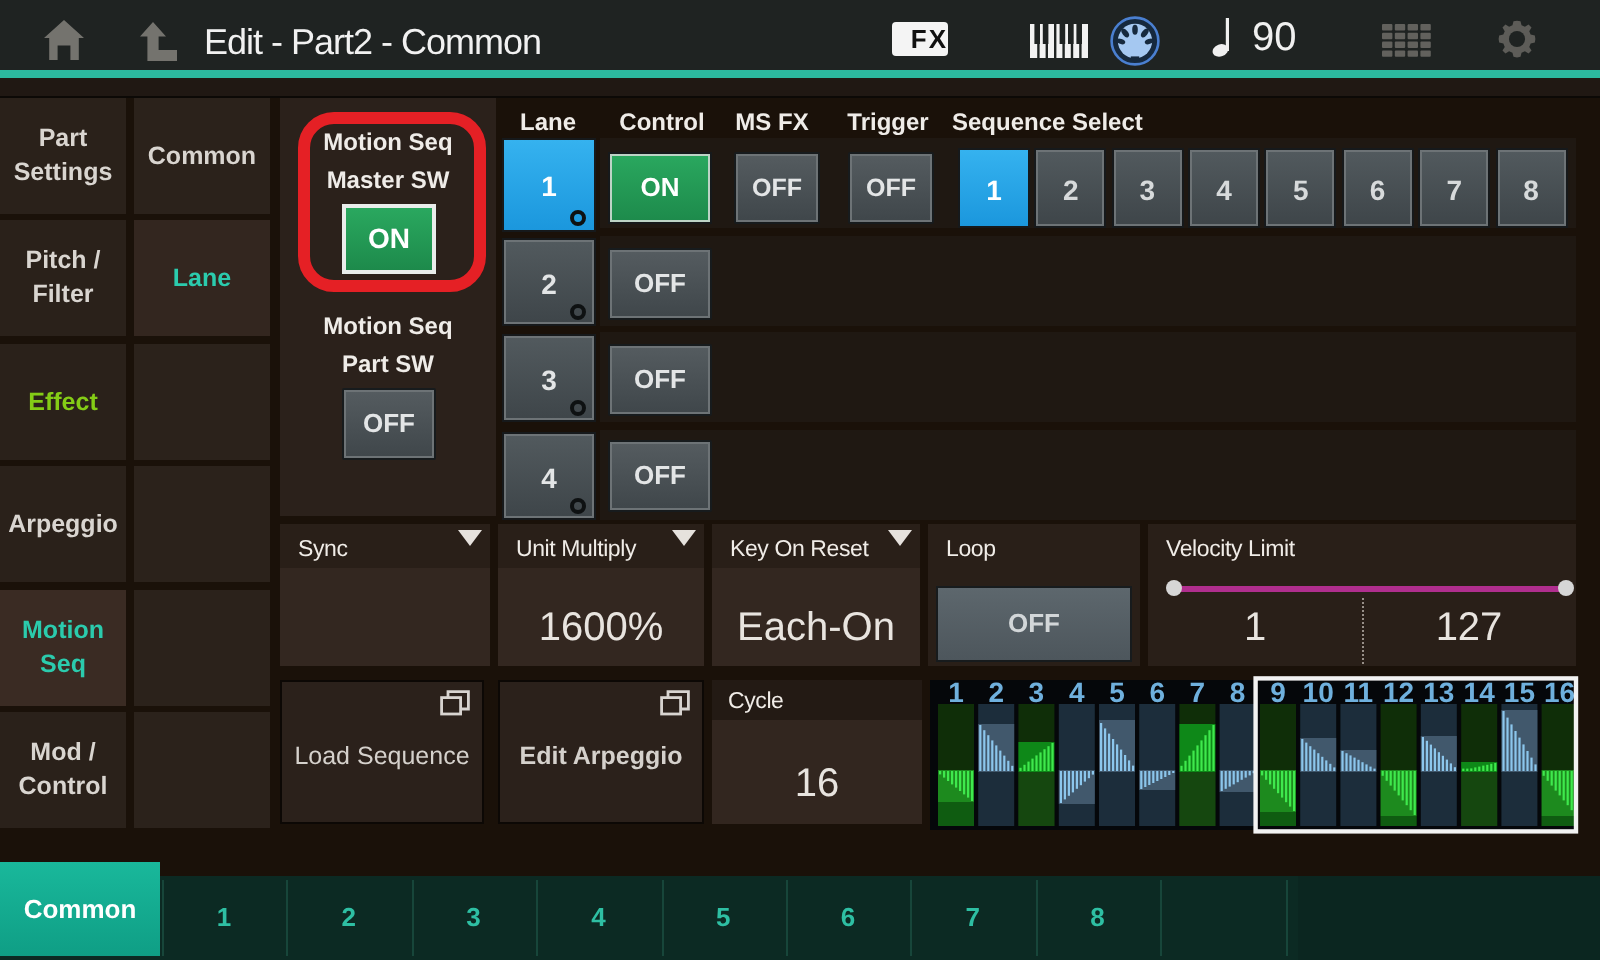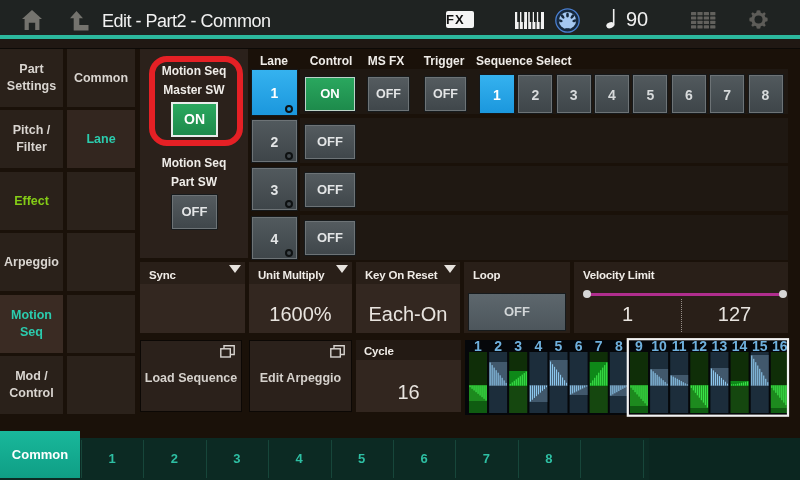--- a/index.html
+++ b/index.html
@@ -1,38 +1,38 @@
 <!DOCTYPE html>
 <html><head><meta charset="utf-8"><style>
 *{margin:0;padding:0;box-sizing:border-box}
 body{width:800px;height:480px;overflow:hidden;background:#000;font-family:"Liberation Sans",sans-serif}
 #root{position:relative;width:800px;height:480px;background:#1a1109;overflow:hidden}
 .abs{position:absolute}
 .gbtn{position:absolute;background:linear-gradient(#555c60,#3f464a);border:1px solid #171b1d;
  box-shadow:inset 0 0 0 1px #6d7376;color:#e3e5e6;font-weight:bold;text-align:center;border-radius:1px}
 .cell{position:absolute;background:#2c211b}
-.lbl{position:absolute;color:#f0ece7;font-weight:bold;font-size:11.5px;letter-spacing:-0.2px}
+.lbl{position:absolute;color:#f0ece7;font-weight:normal;font-size:11.5px;letter-spacing:-0.2px}
 .val{position:absolute;color:#e8e4df;font-size:20px;text-align:center}
 .hdr{position:absolute;color:#efece8;font-weight:bold;font-size:12px;text-align:center;white-space:nowrap}
 .tri{position:absolute;width:0;height:0;border-left:6.5px solid transparent;border-right:6.5px solid transparent;border-top:8px solid #e6e2dd}
 .sbtext{color:#d9d5d0;font-weight:bold;font-size:12.5px;text-align:center;line-height:17px}
 </style></head><body>
 <div id="root">
 
 <div class="abs" style="left:0;top:0;width:800px;height:35px;background:#1f2322"></div>
 <div class="abs" style="left:0;top:35px;width:800px;height:4px;background:#2cb89e"></div>
 <div class="abs" style="left:0;top:39px;width:800px;height:10px;background:#201813;border-bottom:1px solid #0c0906"></div>
 <svg class="abs" style="left:21px;top:9px" width="22" height="22" viewBox="0 0 22 22">
 <path d="M11 1 L21 10 L18.4 10 L18.4 21 L14.2 21 L14.2 13.8 L7.8 13.8 L7.8 21 L3.6 21 L3.6 10 L1 10 Z" fill="#74736e"></path>
 </svg>
 <svg class="abs" style="left:70px;top:11px" width="19" height="20" viewBox="0 0 19 20">
 <path d="M6.5 0 L13 7.2 L9.3 7.2 L9.3 14 L18.5 14 L18.5 19.5 L3.7 19.5 L3.7 7.2 L0 7.2 Z" fill="#74736e"></path>
 </svg>
 <div class="abs" style="left:102px;top:11px;color:#f1f1f1;font-size:18px;letter-spacing:-0.5px">Edit - Part2 - Common</div>
-<div class="abs" style="left:446px;top:11px;width:28px;height:17px;background:#f4f4f4;border-radius:2px;color:#111;font-weight:bold;font-size:13px;text-align:left;line-height:17px;letter-spacing:1px">FX</div>
+<div class="abs" style="left:446px;top:11px;width:28px;height:17px;background:#f4f4f4;border-radius:2px;color:#111;font-weight:bold;font-size:13px;text-align:right;line-height:17px;letter-spacing:1px">FX</div>
 <svg class="abs" style="left:515px;top:12px" width="29" height="17" viewBox="0 0 29 17">
 <rect x="0" y="0" width="29" height="17" fill="#f2f2f2"></rect>
 <rect x="3.6" y="0" width="1.2" height="17" fill="#1f2322"></rect>
 <rect x="7.8" y="0" width="1.2" height="17" fill="#1f2322"></rect>
 <rect x="12" y="0" width="1.2" height="17" fill="#1f2322"></rect>
 <rect x="16.2" y="0" width="1.2" height="17" fill="#1f2322"></rect>
 <rect x="20.4" y="0" width="1.2" height="17" fill="#1f2322"></rect>
 <rect x="24.6" y="0" width="1.2" height="17" fill="#1f2322"></rect>
 <rect x="2.2" y="0" width="2.8" height="10" fill="#1f2322"></rect>
 <rect x="6.4" y="0" width="2.8" height="10" fill="#1f2322"></rect>
@@ -172,21 +172,21 @@
 <div class="abs" style="left:583px;top:290px;width:8px;height:8px;background:#d6d6d6;border-radius:50%"></div>
 <div class="abs" style="left:779px;top:290px;width:8px;height:8px;background:#d6d6d6;border-radius:50%"></div>
 <div class="abs" style="left:681px;top:299px;width:0;height:33px;border-left:1.5px dotted #978f88"></div>
 <div class="val" style="left:574px;top:303px;width:107px">1</div>
 <div class="val" style="left:681px;top:303px;width:107px">127</div>
 <div class="cell" style="left:140px;top:340px;width:102px;height:72px;background:#2b211b;border:1px solid #0c0805"></div>
     <svg class="abs" style="left:220px;top:345px" width="15" height="13" viewBox="0 0 15 13">
       <rect x="0.8" y="3.8" width="9.5" height="8.2" fill="none" stroke="#d8d4d0" stroke-width="1.4"></rect>
       <path d="M4 3.8 L4 0.8 L14.2 0.8 L14.2 9.5 L10.5 9.5" fill="none" stroke="#d8d4d0" stroke-width="1.4"></path>
     </svg>
-    <div class="abs" style="left:140px;top:371px;width:102px;text-align:center;color:#d5d1cc;font-weight:bold;font-size:12.5px">Load Sequence</div>
+    <div class="abs" style="left:140px;top:371px;width:102px;text-align:center;color:#d5d1cc;font-weight:normal;font-size:12.5px">Load Sequence</div>
 <div class="cell" style="left:249px;top:340px;width:103px;height:72px;background:#2b211b;border:1px solid #0c0805"></div>
     <svg class="abs" style="left:330px;top:345px" width="15" height="13" viewBox="0 0 15 13">
       <rect x="0.8" y="3.8" width="9.5" height="8.2" fill="none" stroke="#d8d4d0" stroke-width="1.4"></rect>
       <path d="M4 3.8 L4 0.8 L14.2 0.8 L14.2 9.5 L10.5 9.5" fill="none" stroke="#d8d4d0" stroke-width="1.4"></path>
     </svg>
     <div class="abs" style="left:249px;top:371px;width:103px;text-align:center;color:#d5d1cc;font-weight:bold;font-size:12.5px">Edit Arpeggio</div>
 <div class="cell" style="left:356px;top:340px;width:105px;height:72px;background:#231a14"></div>
 <div class="abs" style="left:356px;top:360px;width:105px;height:52px;background:#32261f"></div>
 <div class="lbl" style="left:364px;top:345px">Cycle</div>
 <div class="val" style="left:356px;top:381px;width:105px">16</div>

